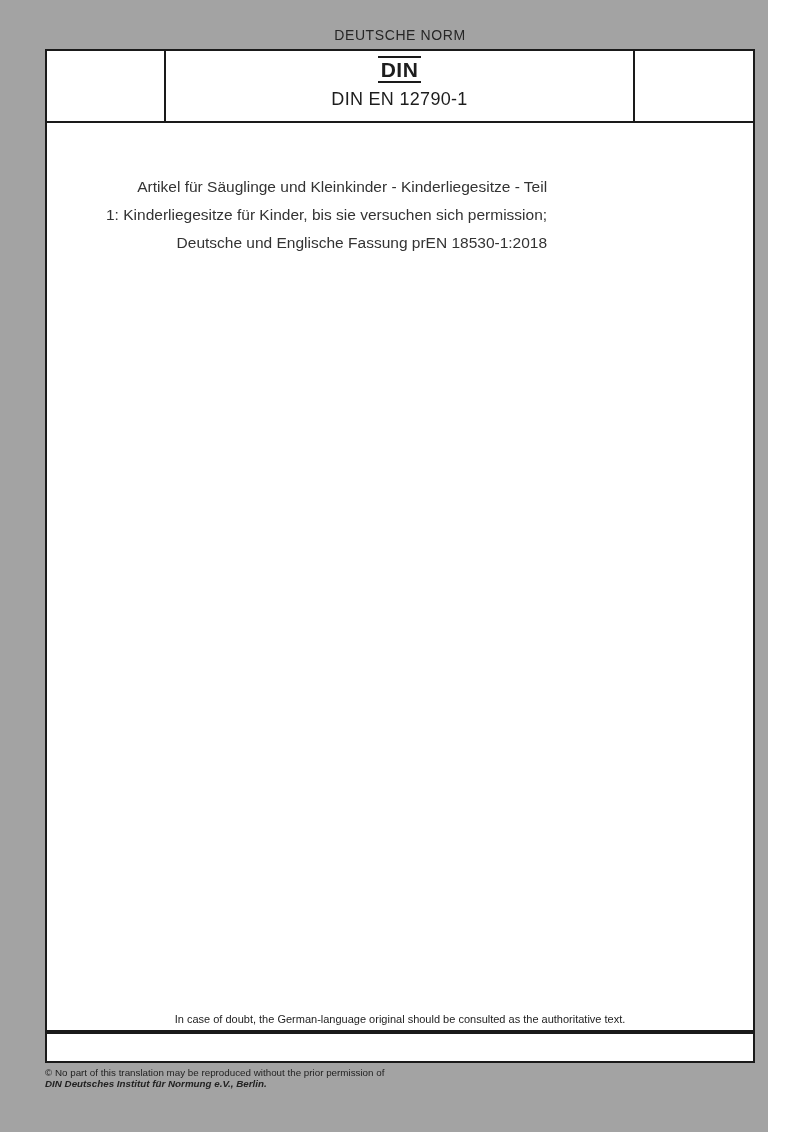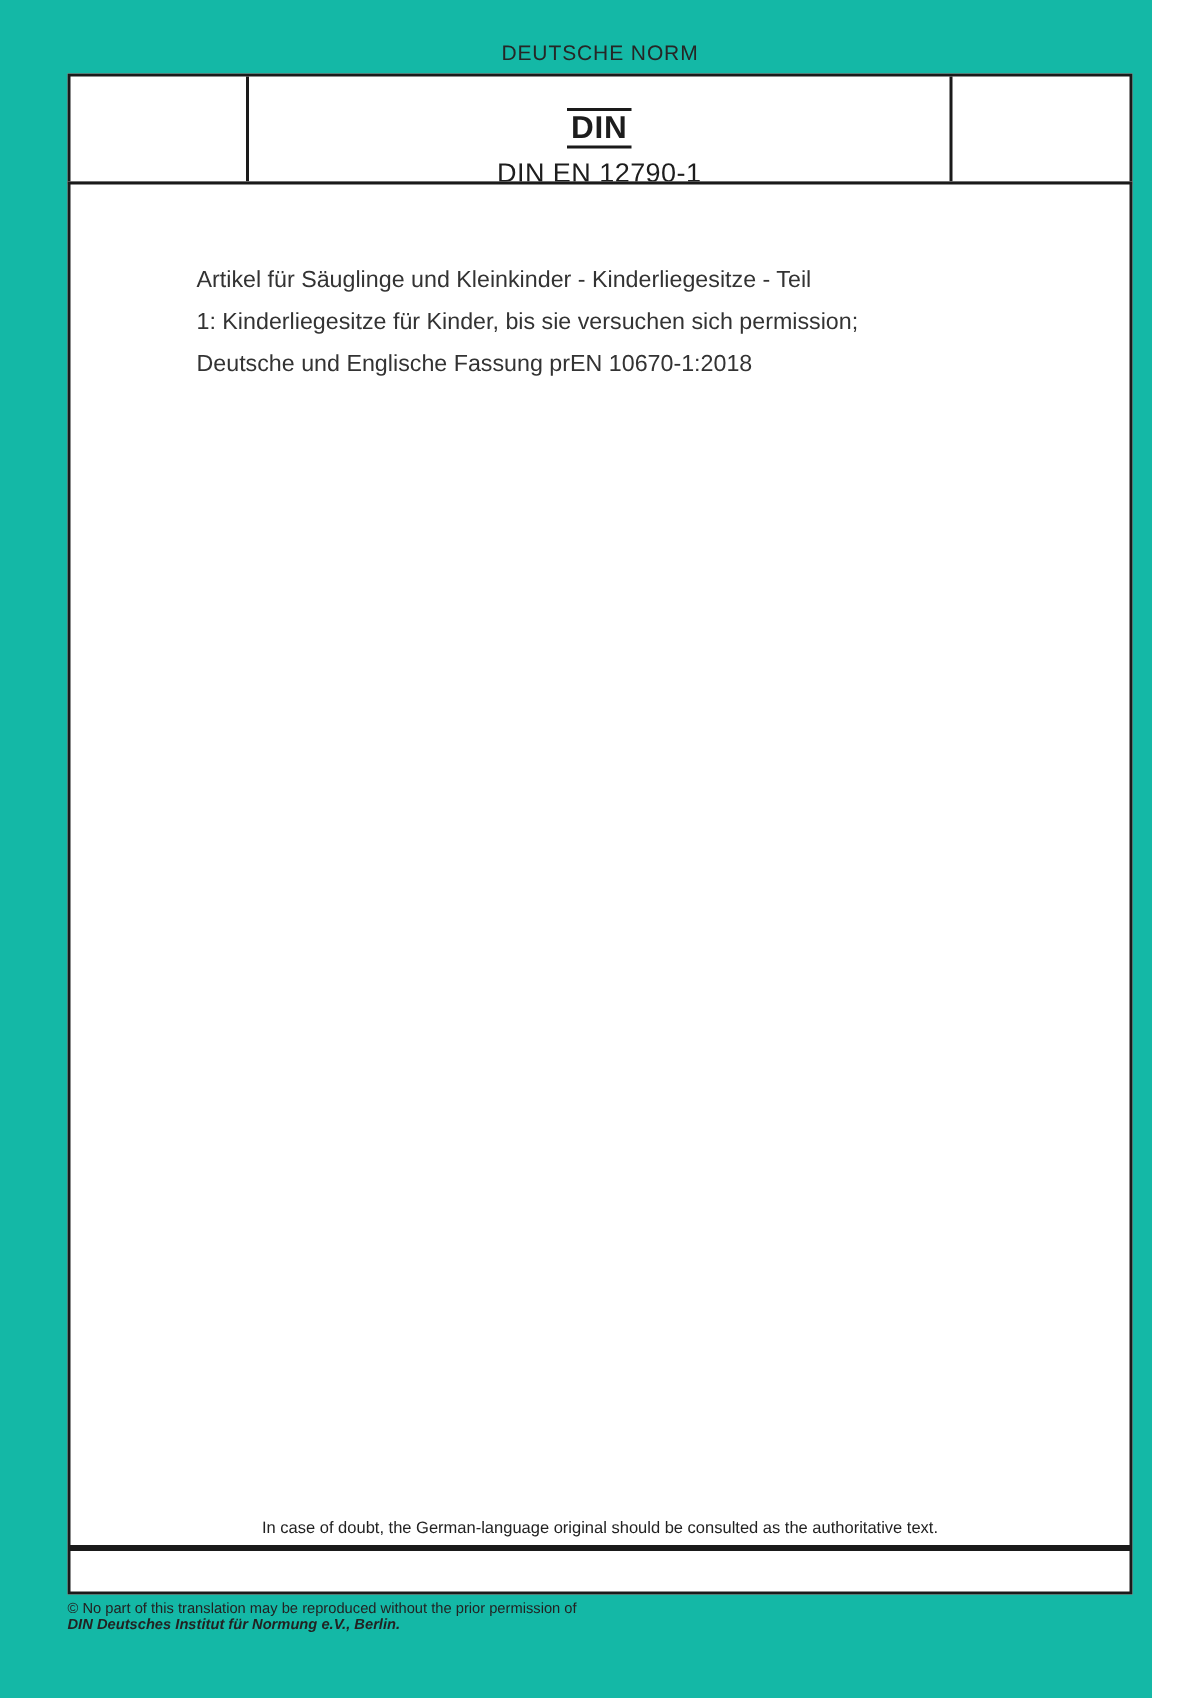--- a/index.html
+++ b/index.html
@@ -1,21 +1,21 @@
 <!DOCTYPE html>
 <html><head>
 <meta charset="utf-8">
 <style>
   * { margin: 0; padding: 0; box-sizing: border-box; }
   html, body { background: #ffffff; }
   .page {
     position: relative;
     width: 768px;
     height: 1132px;
-    background: #14b8a6;
+    background: #a3a3a3;
     font-family: "Liberation Sans", sans-serif;
     color: #2b2b2b;
     overflow: hidden;
   }
   .kicker {
     position: absolute;
     top: 27px;
     left: 45px;
     width: 710px;
     text-align: center;
@@ -35,21 +35,21 @@
   }
   .cell-left {
     width: 119px;
     border-right: 2.5px solid #1a1a1a;
   }
   .cell-mid {
     flex: 1;
     display: flex;
     flex-direction: column;
     align-items: center;
-    padding-top: 21px;
+    padding-top: 5px;
   }
   .cell-right {
     width: 120px;
     border-left: 2.5px solid #1a1a1a;
   }
   .din-logo {
     display: inline-block;
     border-top: 2.5px solid #1a1a1a;
     border-bottom: 2.5px solid #1a1a1a;
     padding: 0 3px;
@@ -70,25 +70,26 @@
     position: absolute;
     left: 45px;
     top: 120.5px;
     width: 710px;
     height: 911.5px;
     border: 2.5px solid #1a1a1a;
     background: #ffffff;
   }
   .title-block {
     position: absolute;
-    left: 84px;
+    left: 59px;
     top: 50px;
     font-size: 15.5px;
     line-height: 28px;
     color: #333333;
+    text-align: right;
   }
   .doubt-note {
     position: absolute;
     left: 0;
     bottom: 5px;
     width: 100%;
     text-align: center;
     font-size: 11px;
     color: #222222;
   }
@@ -125,21 +126,21 @@
       <span class="din-logo">DIN</span>
       <div class="doc-number">DIN EN 12790-1</div>
     </div>
     <div class="cell-right"></div>
   </div>
 
   <div class="main-box">
     <div class="title-block">
       <div>Artikel für Säuglinge und Kleinkinder - Kinderliegesitze - Teil</div>
       <div>1: Kinderliegesitze für Kinder, bis sie versuchen sich permission;</div>
-      <div>Deutsche und Englische Fassung prEN 10670-1:2018</div>
+      <div>Deutsche und Englische Fassung prEN 18530-1:2018</div>
     </div>
     <div class="doubt-note">In case of doubt, the German-language original should be consulted as the authoritative text.</div>
   </div>
 
   <div class="thin-box"></div>
 
   <div class="footer">
     <div>© No part of this translation may be reproduced without the prior permission of</div>
     <div class="italic">DIN Deutsches Institut für Normung e.V., Berlin.</div>
   </div>

